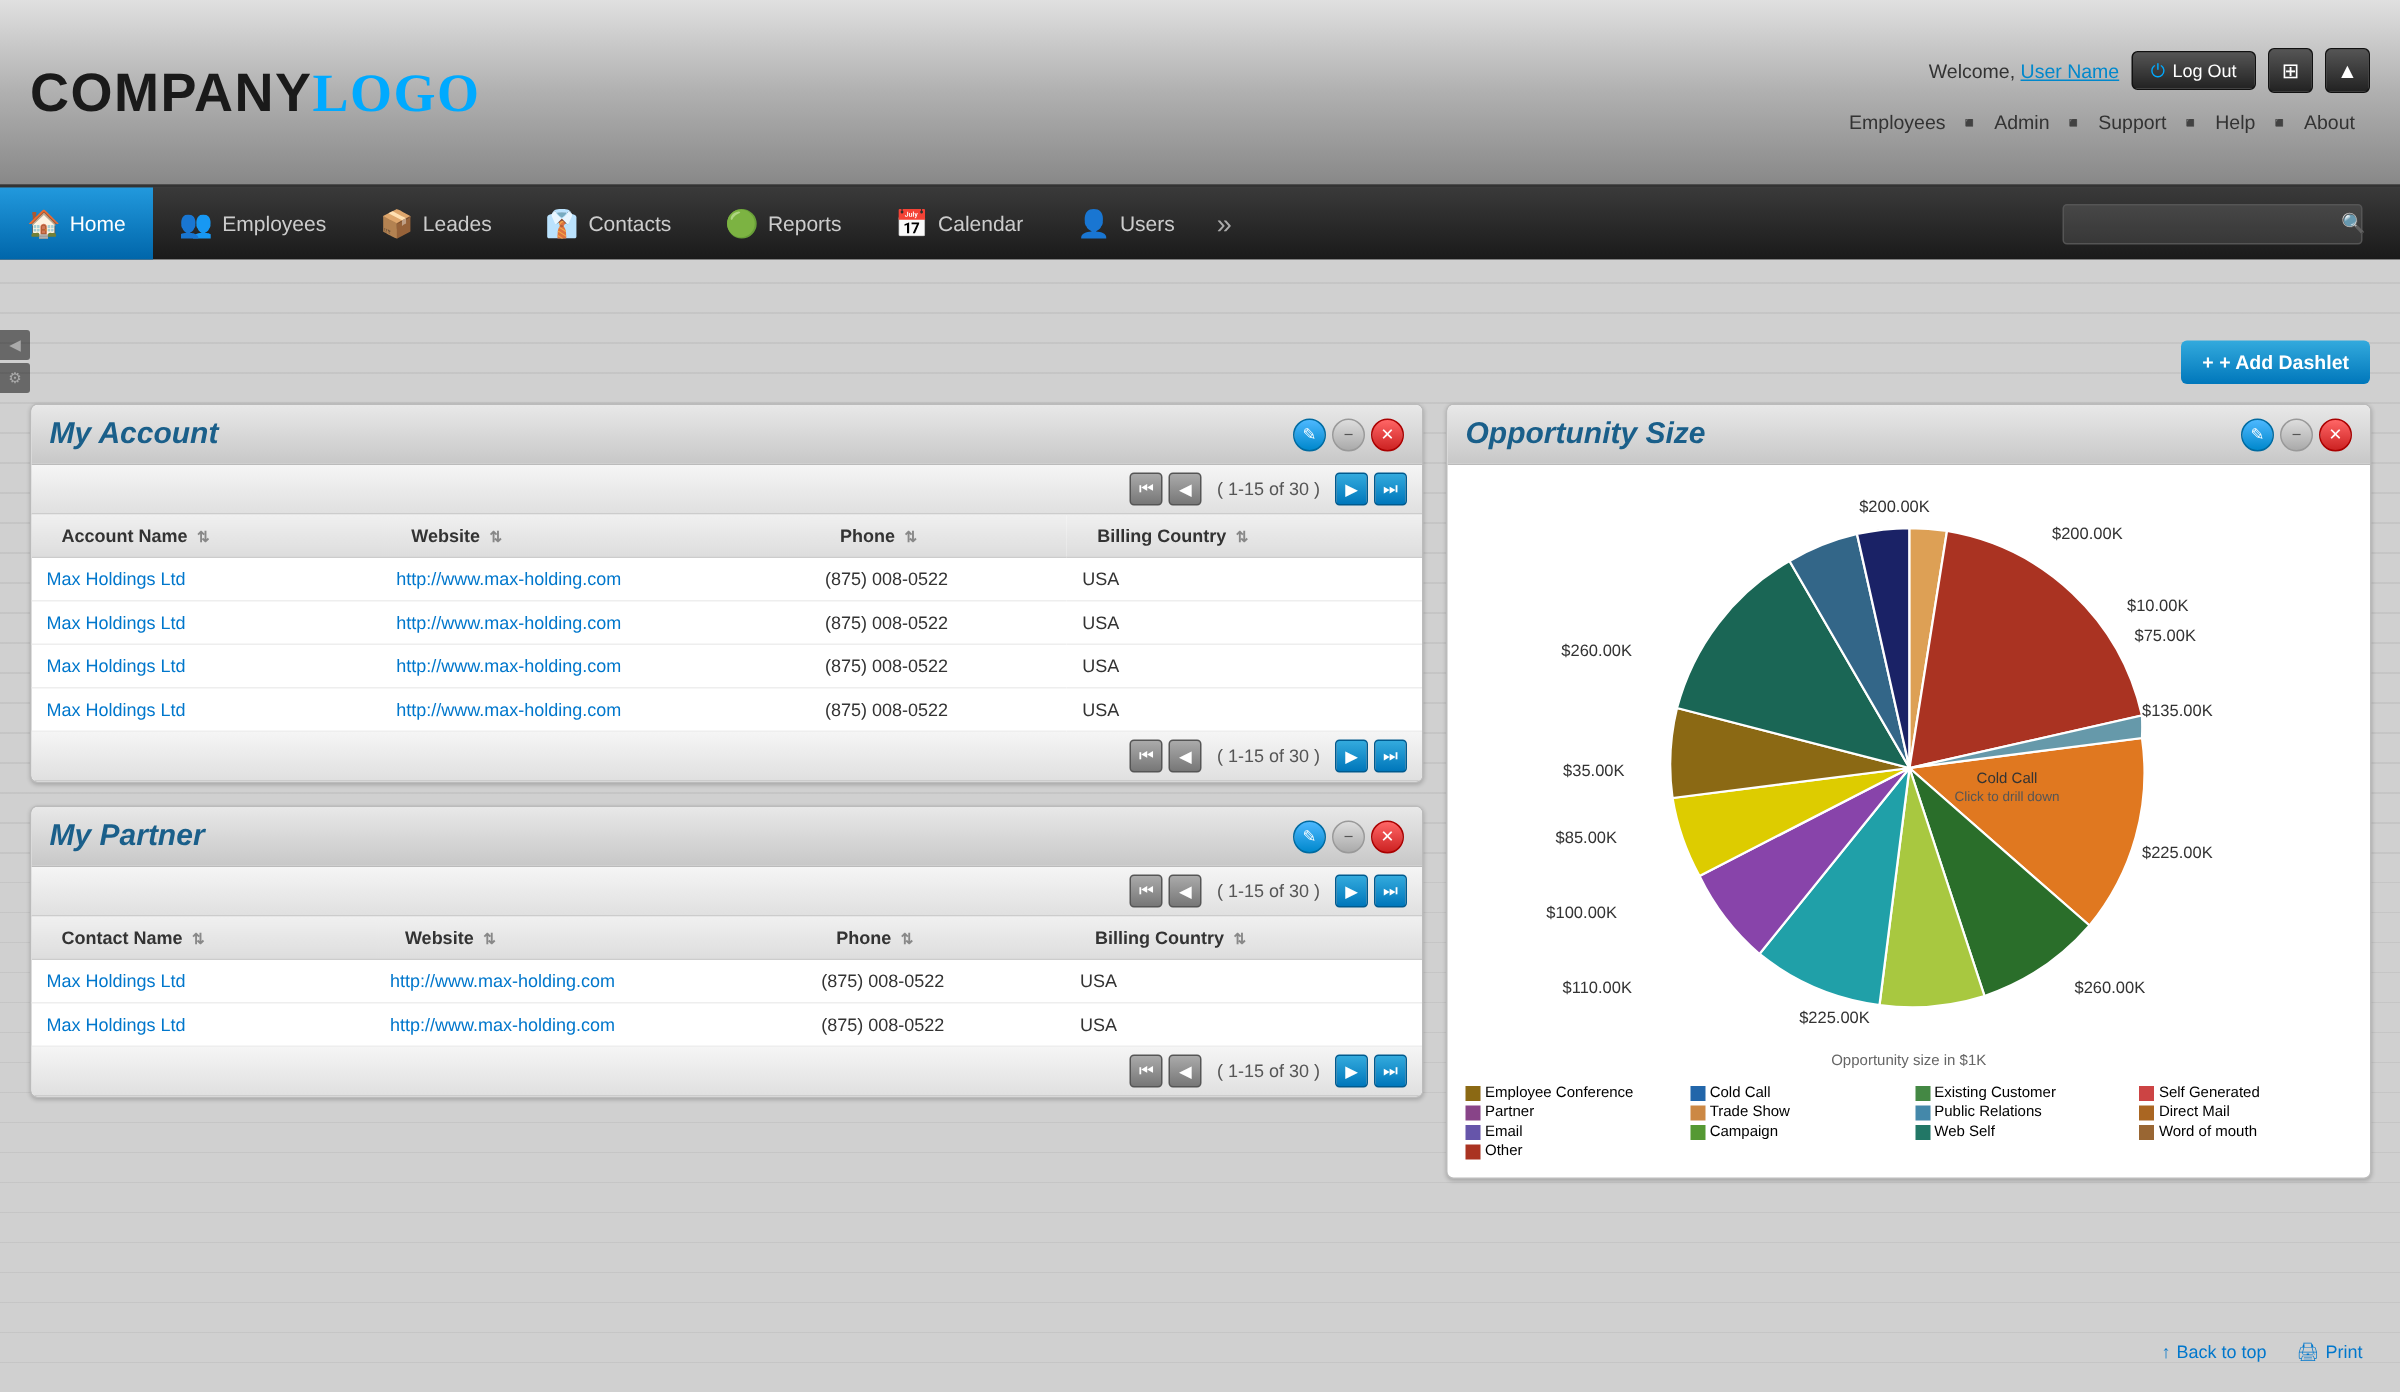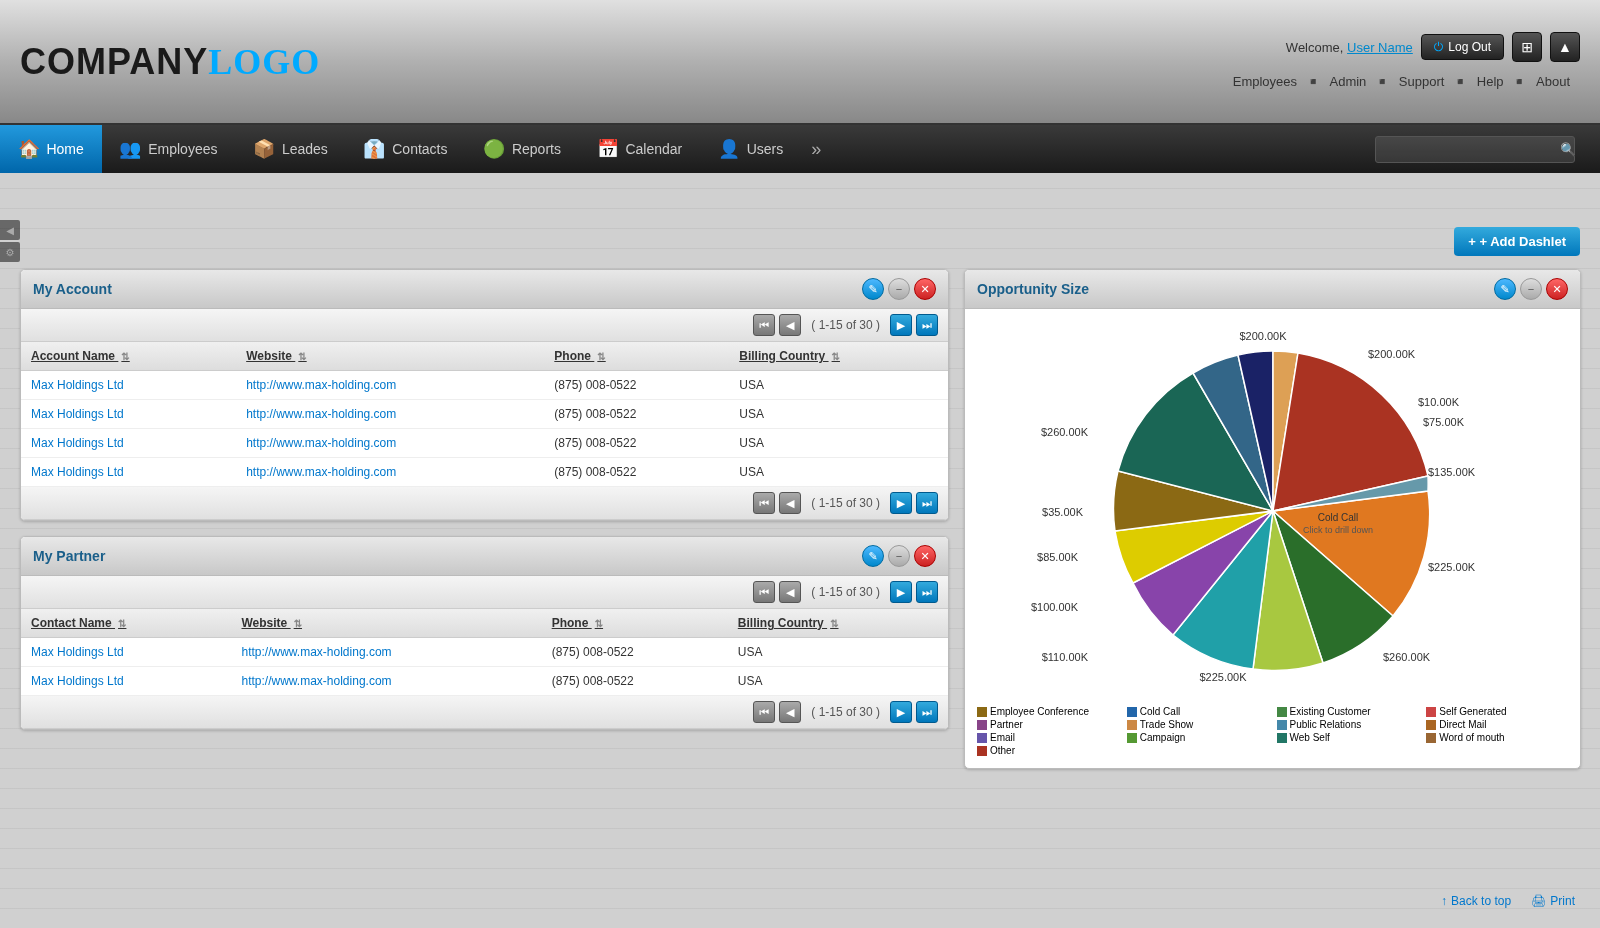--- a/index.html
+++ b/index.html
@@ -155,23 +155,24 @@
     }
     .dashlet-header {
       background: linear-gradient(180deg, #e8e8e8 0%, #c8c8c8 100%);
       padding: 8px 12px;
       display: flex;
       align-items: center;
       justify-content: space-between;
       border-bottom: 1px solid #bbb;
     }
     .dashlet-title {
-      font-size: 14px;
+      font-size: 20px;
       font-weight: bold;
       color: #1a5f8a;
+      font-style: italic;
     }
     .dashlet-controls { display: flex; gap: 4px; }
     .dashlet-ctrl {
       width: 22px; height: 22px;
       border-radius: 50%;
       border: 1px solid #999;
       background: linear-gradient(180deg, #ddd 0%, #aaa 100%);
       cursor: pointer;
       display: flex; align-items: center; justify-content: center;
       font-size: 11px; color: #555;
@@ -201,27 +202,26 @@
       cursor: pointer;
       display: inline-flex; align-items: center; justify-content: center;
       font-size: 11px;
     }
     .page-btn.blue { background: linear-gradient(180deg, #33aadd 0%, #0077bb 100%); border-color: #005a8e; }
 
     
     .dashlet-table { width: 100%; border-collapse: collapse; }
     .dashlet-table th {
       background: linear-gradient(180deg, #f0f0f0 0%, #ddd 100%);
-      padding: 7px 10px;
+      padding: 7px 20px;
       text-align: left;
       font-size: 12px;
       color: #333;
       border-bottom: 1px solid #ccc;
       white-space: nowrap;
-      text-decoration: underline;
     }
     .dashlet-table th .sort-icon { color: #888; font-size: 10px; margin-left: 3px; }
     .dashlet-table td {
       padding: 7px 10px;
       border-bottom: 1px solid #eee;
       font-size: 12px;
       color: #333;
     }
     .dashlet-table td a { color: #0077cc; text-decoration: none; }
 
@@ -521,20 +521,21 @@
               <text x="60" y="345" font-size="11" fill="#333" text-anchor="end">$110.00K</text>
               <text x="50" y="295" font-size="11" fill="#333" text-anchor="end">$100.00K</text>
               <text x="50" y="245" font-size="11" fill="#333" text-anchor="end">$85.00K</text>
               <text x="55" y="200" font-size="11" fill="#333" text-anchor="end">$35.00K</text>
               <text x="60" y="120" font-size="11" fill="#333" text-anchor="end">$260.00K</text>
 
               <text x="310" y="205" font-size="10" fill="#333" text-anchor="middle">Cold Call</text>
               <text x="310" y="217" font-size="9" fill="#555" text-anchor="middle">Click to drill down</text>
             </svg>
           </div>
+          <div class="chart-subtitle">Opportunity size in $1K</div>
           <div class="chart-legend" id="chart-legend">
               <div class="legend-item">
     <div class="legend-color" style="background:#8B6914"></div>
     <span>Employee Conference</span>
   </div>
               <div class="legend-item">
     <div class="legend-color" style="background:#2266aa"></div>
     <span>Cold Call</span>
   </div>
               <div class="legend-item">

